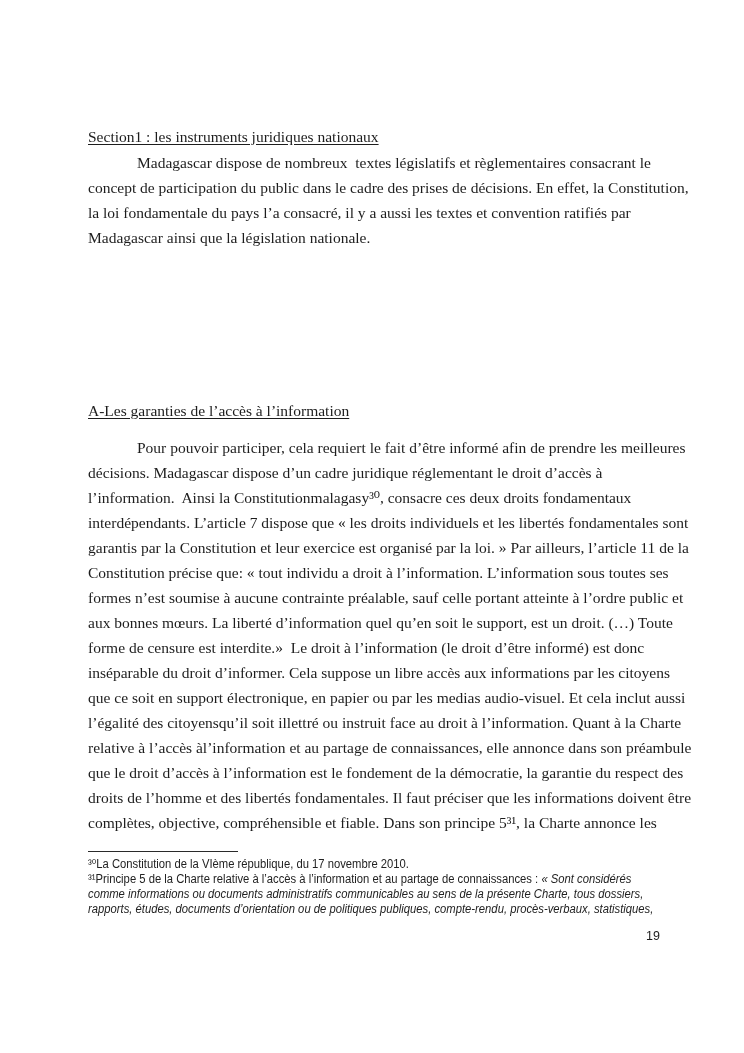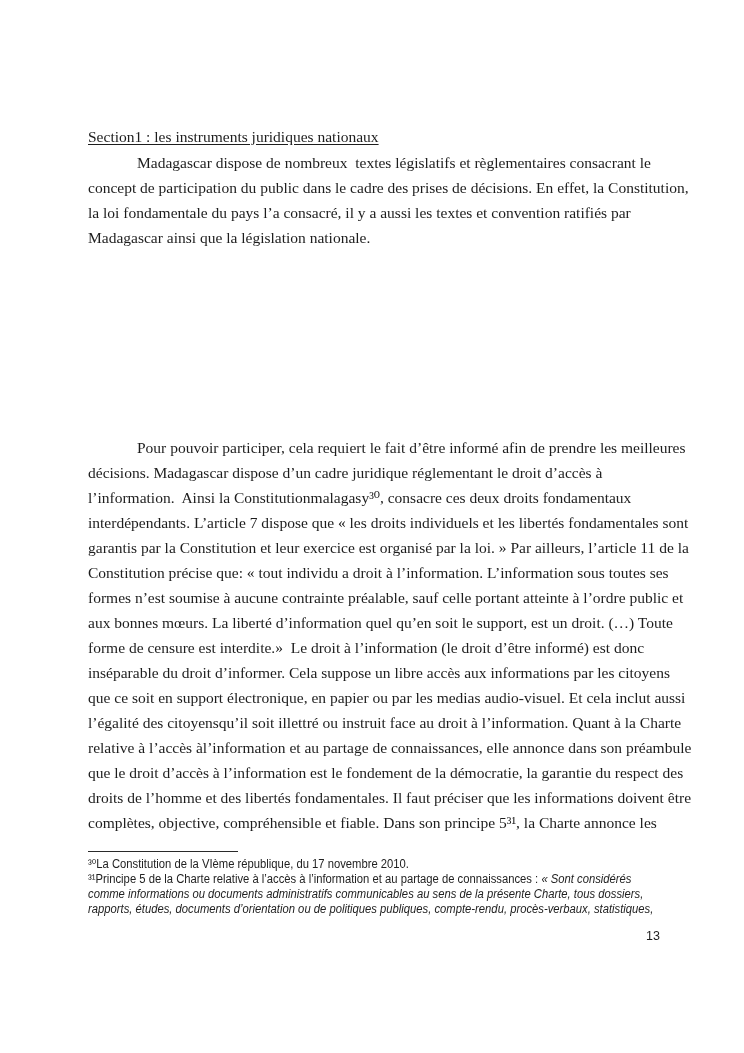--- a/index.html
+++ b/index.html
@@ -72,20 +72,21 @@
 
   <div class="block heading" style="top:124px">Section1 : les instruments juridiques nationaux</div>
 
   <div class="block indent" style="top:150px">Madagascar dispose de nombreux  textes législatifs et règlementaires consacrant le
 concept de participation du public dans le cadre des prises de décisions. En effet, la Constitution,
 la loi fondamentale du pays l’a consacré, il y a aussi les textes et convention ratifiés par
 Madagascar ainsi que la législation nationale.</div>
 
 
 
+  <div class="block heading" style="top:398px">A-Les garanties de l’accès à l’information</div>
 
   <div class="block indent" style="top:435px">Pour pouvoir participer, cela requiert le fait d’être informé afin de prendre les meilleures
 décisions. Madagascar dispose d’un cadre juridique réglementant le droit d’accès à
 l’information.  Ainsi la Constitutionmalagasy³⁰, consacre ces deux droits fondamentaux
 interdépendants. L’article 7 dispose que « les droits individuels et les libertés fondamentales sont
 garantis par la Constitution et leur exercice est organisé par la loi. » Par ailleurs, l’article 11 de la
 Constitution précise que: « tout individu a droit à l’information. L’information sous toutes ses
 formes n’est soumise à aucune contrainte préalable, sauf celle portant atteinte à l’ordre public et
 aux bonnes mœurs. La liberté d’information quel qu’en soit le support, est un droit. (…) Toute
 forme de censure est interdite.»  Le droit à l’information (le droit d’être informé) est donc
@@ -98,15 +99,15 @@
 complètes, objective, compréhensible et fiable. Dans son principe 5³¹, la Charte annonce les</div>
 
   <div class="fn-separator"></div>
 
   <div class="fn-block" style="top:857px">³⁰La Constitution de la VIème république, du 17 novembre 2010.</div>
 
   <div class="fn-block" style="top:872px"><span>³¹Principe 5 de la Charte relative à l’accès à l’information et au partage de connaissances : </span><span class="fn-italic">« Sont considérés
 comme informations ou documents administratifs communicables au sens de la présente Charte, tous dossiers,
 rapports, études, documents d’orientation ou de politiques publiques, compte-rendu, procès-verbaux, statistiques,</span></div>
 
-  <div class="page-number">13</div>
+  <div class="page-number">19</div>
 
 </div>
 
 </body></html>

